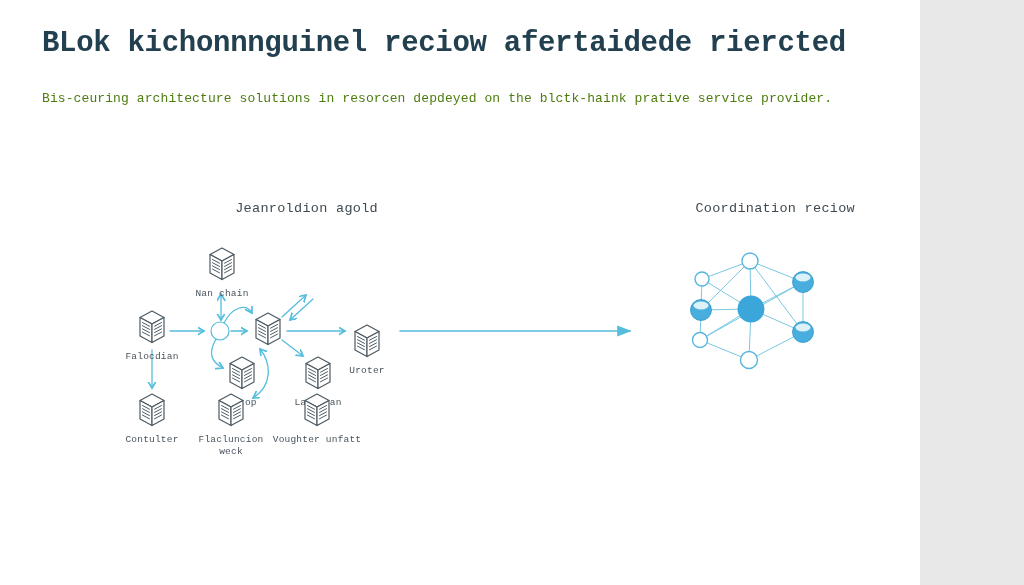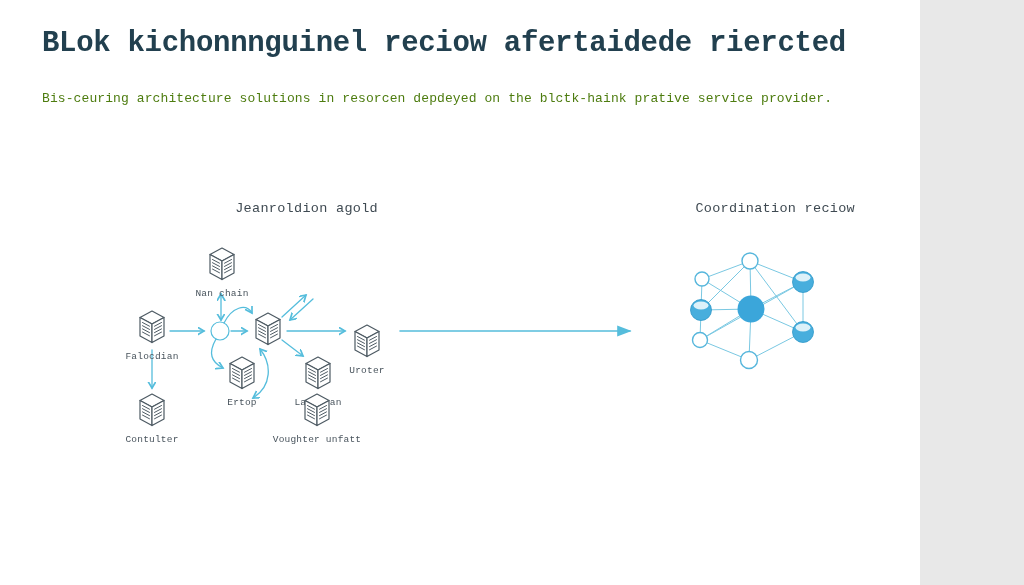--- a/index.html
+++ b/index.html
@@ -269,20 +269,40 @@
           <path d="M6.5,23.1 L13.5,26.8"></path>
         <path d="M18.5,17.2 L25.5,13.5"></path>
           <path d="M18.5,20.4 L25.5,16.7"></path>
           <path d="M18.5,23.6 L25.5,19.9"></path>
           <path d="M18.5,26.8 L25.5,23.1"></path>
       </g>
     </svg>
     <div class="label">Contulter</div>
   </div>
 
+  <div class="node" style="left:186px; top:392px;">
+    <svg class="icon" width="32" height="36" viewBox="0 0 32 36">
+      <g fill="#ffffff" stroke="#4d5a63" stroke-width="1.2" stroke-linejoin="round">
+        <path d="M16,2 L28,8.5 L16,15 L4,8.5 Z"></path>
+          <path d="M4,8.5 L4,27 L16,33.5 L16,15 Z"></path>
+          <path d="M28,8.5 L28,27 L16,33.5 L16,15 Z"></path>
+      </g>
+      <g stroke="#4d5a63" stroke-width="1" stroke-linecap="round">
+        <path d="M6.5,13.5 L13.5,17.2"></path>
+          <path d="M6.5,16.7 L13.5,20.4"></path>
+          <path d="M6.5,19.9 L13.5,23.6"></path>
+          <path d="M6.5,23.1 L13.5,26.8"></path>
+        <path d="M18.5,17.2 L25.5,13.5"></path>
+          <path d="M18.5,20.4 L25.5,16.7"></path>
+          <path d="M18.5,23.6 L25.5,19.9"></path>
+          <path d="M18.5,26.8 L25.5,23.1"></path>
+      </g>
+    </svg>
+    <div class="label">Flacluncion weck</div>
+  </div>
 
   <div class="node" style="left:272px; top:392px;">
     <svg class="icon" width="32" height="36" viewBox="0 0 32 36">
       <g fill="#ffffff" stroke="#4d5a63" stroke-width="1.2" stroke-linejoin="round">
         <path d="M16,2 L28,8.5 L16,15 L4,8.5 Z"></path>
           <path d="M4,8.5 L4,27 L16,33.5 L16,15 Z"></path>
           <path d="M28,8.5 L28,27 L16,33.5 L16,15 Z"></path>
       </g>
       <g stroke="#4d5a63" stroke-width="1" stroke-linecap="round">
         <path d="M6.5,13.5 L13.5,17.2"></path>

